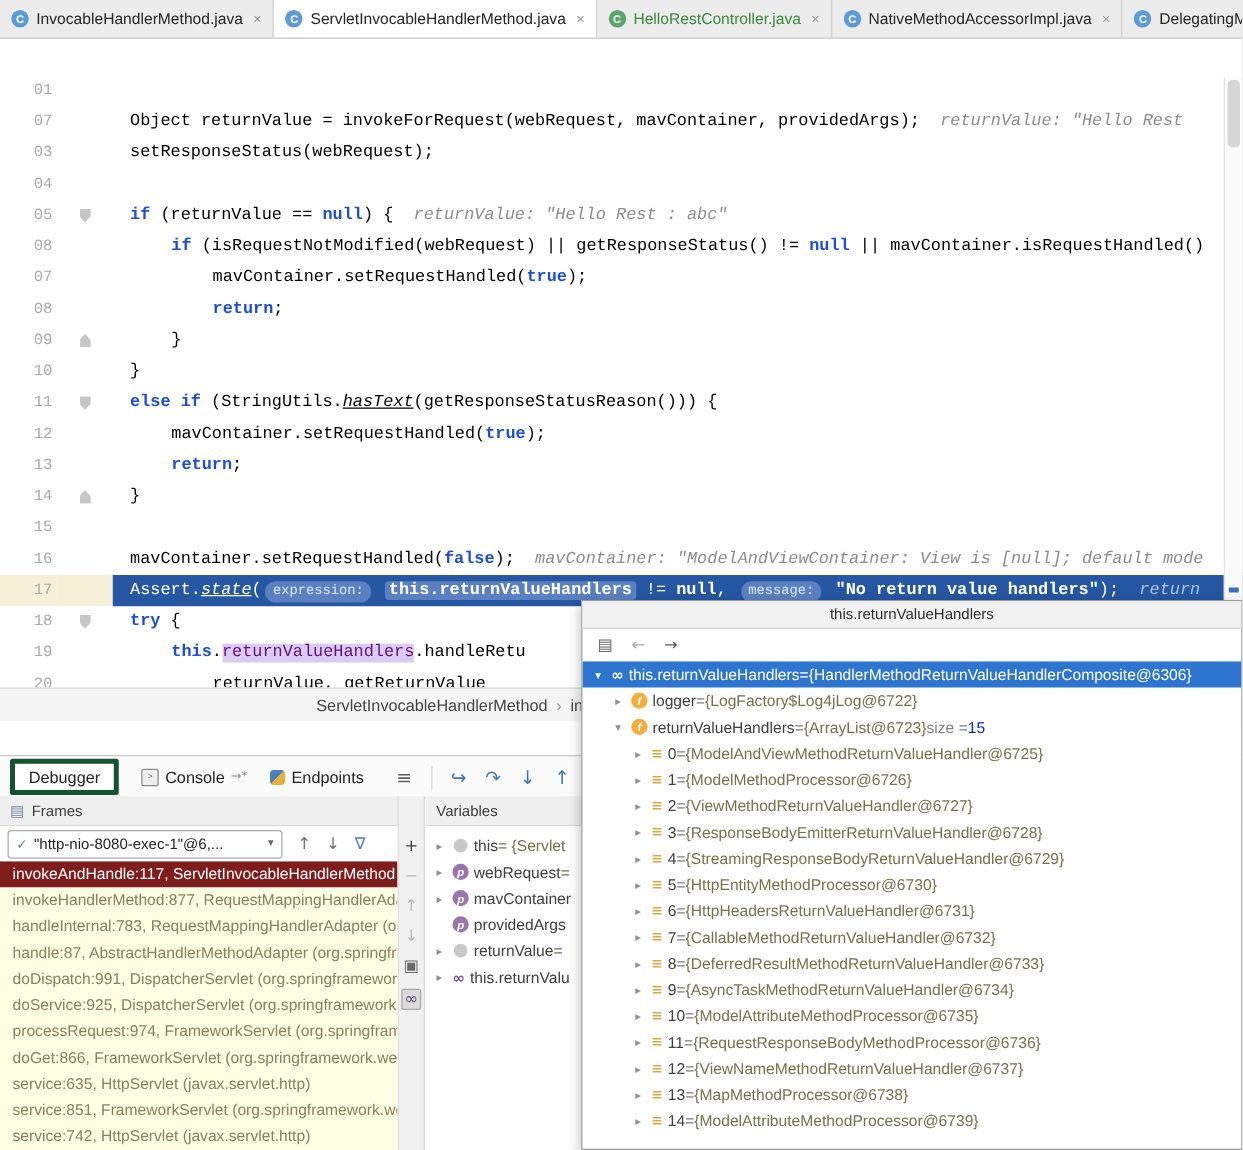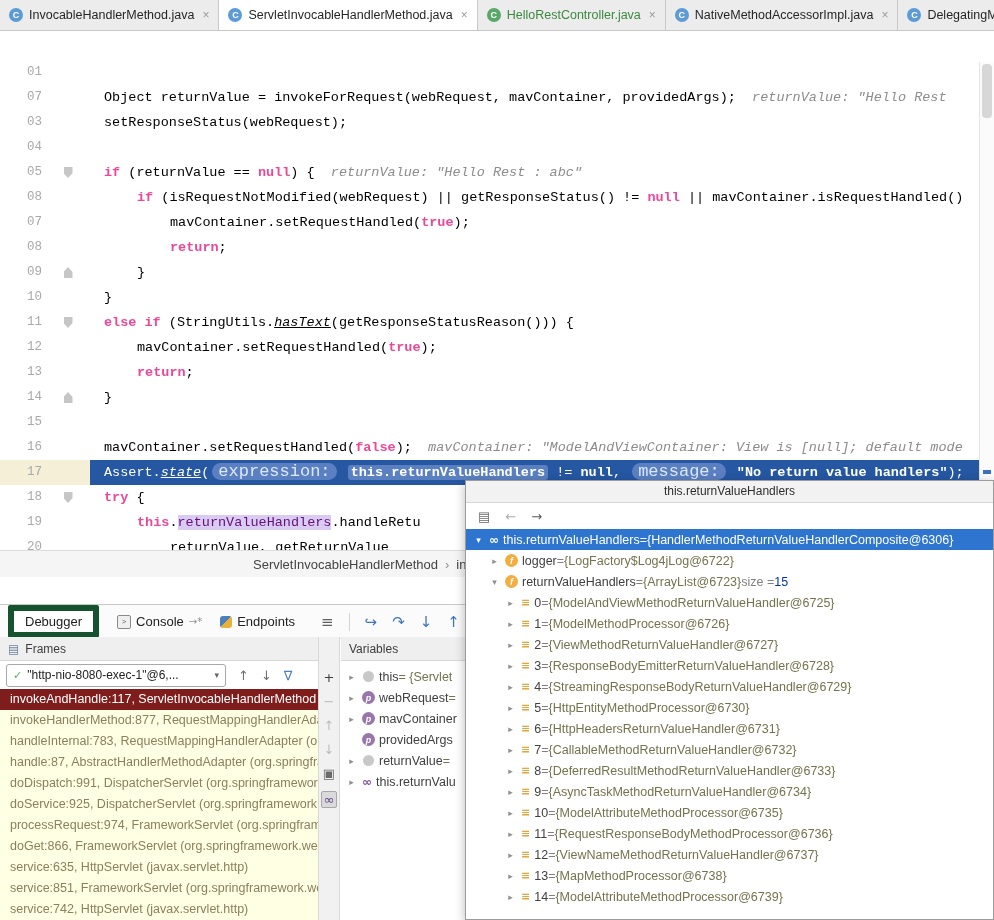--- a/index.html
+++ b/index.html
@@ -29,26 +29,26 @@
           font-family:"Liberation Mono",monospace;font-size:13.5px;}
   .code-lines{position:absolute;top:-2px;left:0;right:0;}
   .cline{display:flex;height:25px;line-height:25px;}
   .lnum{width:42px;flex:none;text-align:right;color:#A9A9A9;font-size:12.5px;padding-right:4px;}
   .gcell{width:44px;flex:none;text-align:center;position:relative;}
   .gmark{display:inline-block;width:9px;height:11px;background:#C6C6C6;margin-top:7px;}
   .fold-down{clip-path:polygon(0 0,100% 0,100% 55%,50% 100%,0 55%);}
   .fold-up{clip-path:polygon(50% 0,100% 45%,100% 100%,0 100%,0 45%);}
   .lcode{flex:1;overflow:hidden;white-space:pre;color:#000;}
   .seg-pl{color:#000;text-align:right;}
-  .seg-kw{color:#ec4899;font-weight:bold;}
+  .seg-kw{color:#1d4ed8;font-weight:bold;}
   .seg-st{color:#008000;font-weight:bold;}
   .seg-sm{color:#000;font-style:italic;text-decoration:underline;}
   .seg-fldhl{color:#660E7A;background:#D9CBF2;}
   .seg-hint{color:#8C8C8C;font-style:italic;}
-  .seg-chip{background:#E9E9E9;color:#8F8F8F;border-radius:9px;padding:0 6px;font-size:17px;
+  .seg-chip{background:#E9E9E9;color:#8F8F8F;border-radius:9px;padding:0 6px;font-size:11px;
             display:inline-block;line-height:17px;margin:0 3px;}
   .seg-selbox{background:#5B80C2;color:#fff;font-weight:bold;border-radius:3px;padding:0 3px;}
   .cline.exec .lcode{background:#2557A2;}
   .cline.exec .seg-pl,.cline.exec .seg-kw,.cline.exec .seg-sm,.cline.exec .seg-st{color:#fff;}
   .cline.exec .seg-hint{color:#ACC2E8;}
   .cline.exec .seg-chip{background:#5B80C2;color:#DDE7FA;}
   .cline.exec .lnum,.cline.exec .gcell{background:#F6EFD8;}
   .escroll{position:absolute;top:0;right:0;width:14px;height:100%;background:#FBFBFB;border-left:1px solid #E4E4E4;}
   .escroll .thumb{position:absolute;top:2px;left:2px;right:2px;height:54px;background:#D7D7D7;border-radius:4px;}
   .escroll .mark-exec{position:absolute;top:408px;left:3px;right:3px;height:4px;background:#3B6FC4;}
@@ -56,21 +56,21 @@
   
   .breadcrumb{position:absolute;top:550px;left:0;right:0;height:26px;background:#F5F5F5;
               border-top:1px solid #DCDCDC;display:flex;align-items:center;gap:7px;
               padding-left:253px;font-size:13px;color:#444;}
   .crumb-sep{color:#909090;}
 
   
   .debug-tabs-row{position:absolute;top:604px;left:0;right:0;height:33px;background:#FBFBFB;
                   border-top:1px solid #C9C9C9;border-bottom:1px solid #DADADA;
                   display:flex;align-items:center;padding-left:8px;font-size:13px;}
-  .dtab-main{border:6px solid #14532d;background:#fff;padding:3px 11px;border-radius:2px;}
+  .dtab-main{border:4px solid #14532d;background:#fff;padding:3px 11px;border-radius:2px;}
   .dtab{display:flex;align-items:center;gap:5px;margin-left:18px;}
   .console-icon{width:12px;height:12px;border:1px solid #8A8A8A;border-radius:2px;font-size:7px;
                 line-height:11px;text-align:center;color:#555;background:#EFEFEF;}
   .endpoints-icon{width:12px;height:12px;border-radius:3px;background:linear-gradient(135deg,#4C7FBE 50%,#E8B23A 50%);}
   .tab-mark{color:#8f8f8f;font-size:10px;}
   .dbg-icons{display:flex;align-items:center;gap:15px;margin-left:26px;font-size:15px;}
   .dbg-sep{width:1px;height:18px;background:#D5D5D5;}
 
   .frames-header{position:absolute;top:637px;left:0;width:318px;height:24px;background:#EFEFEF;
                  border-bottom:1px solid #D8D8D8;display:flex;align-items:center;gap:6px;

